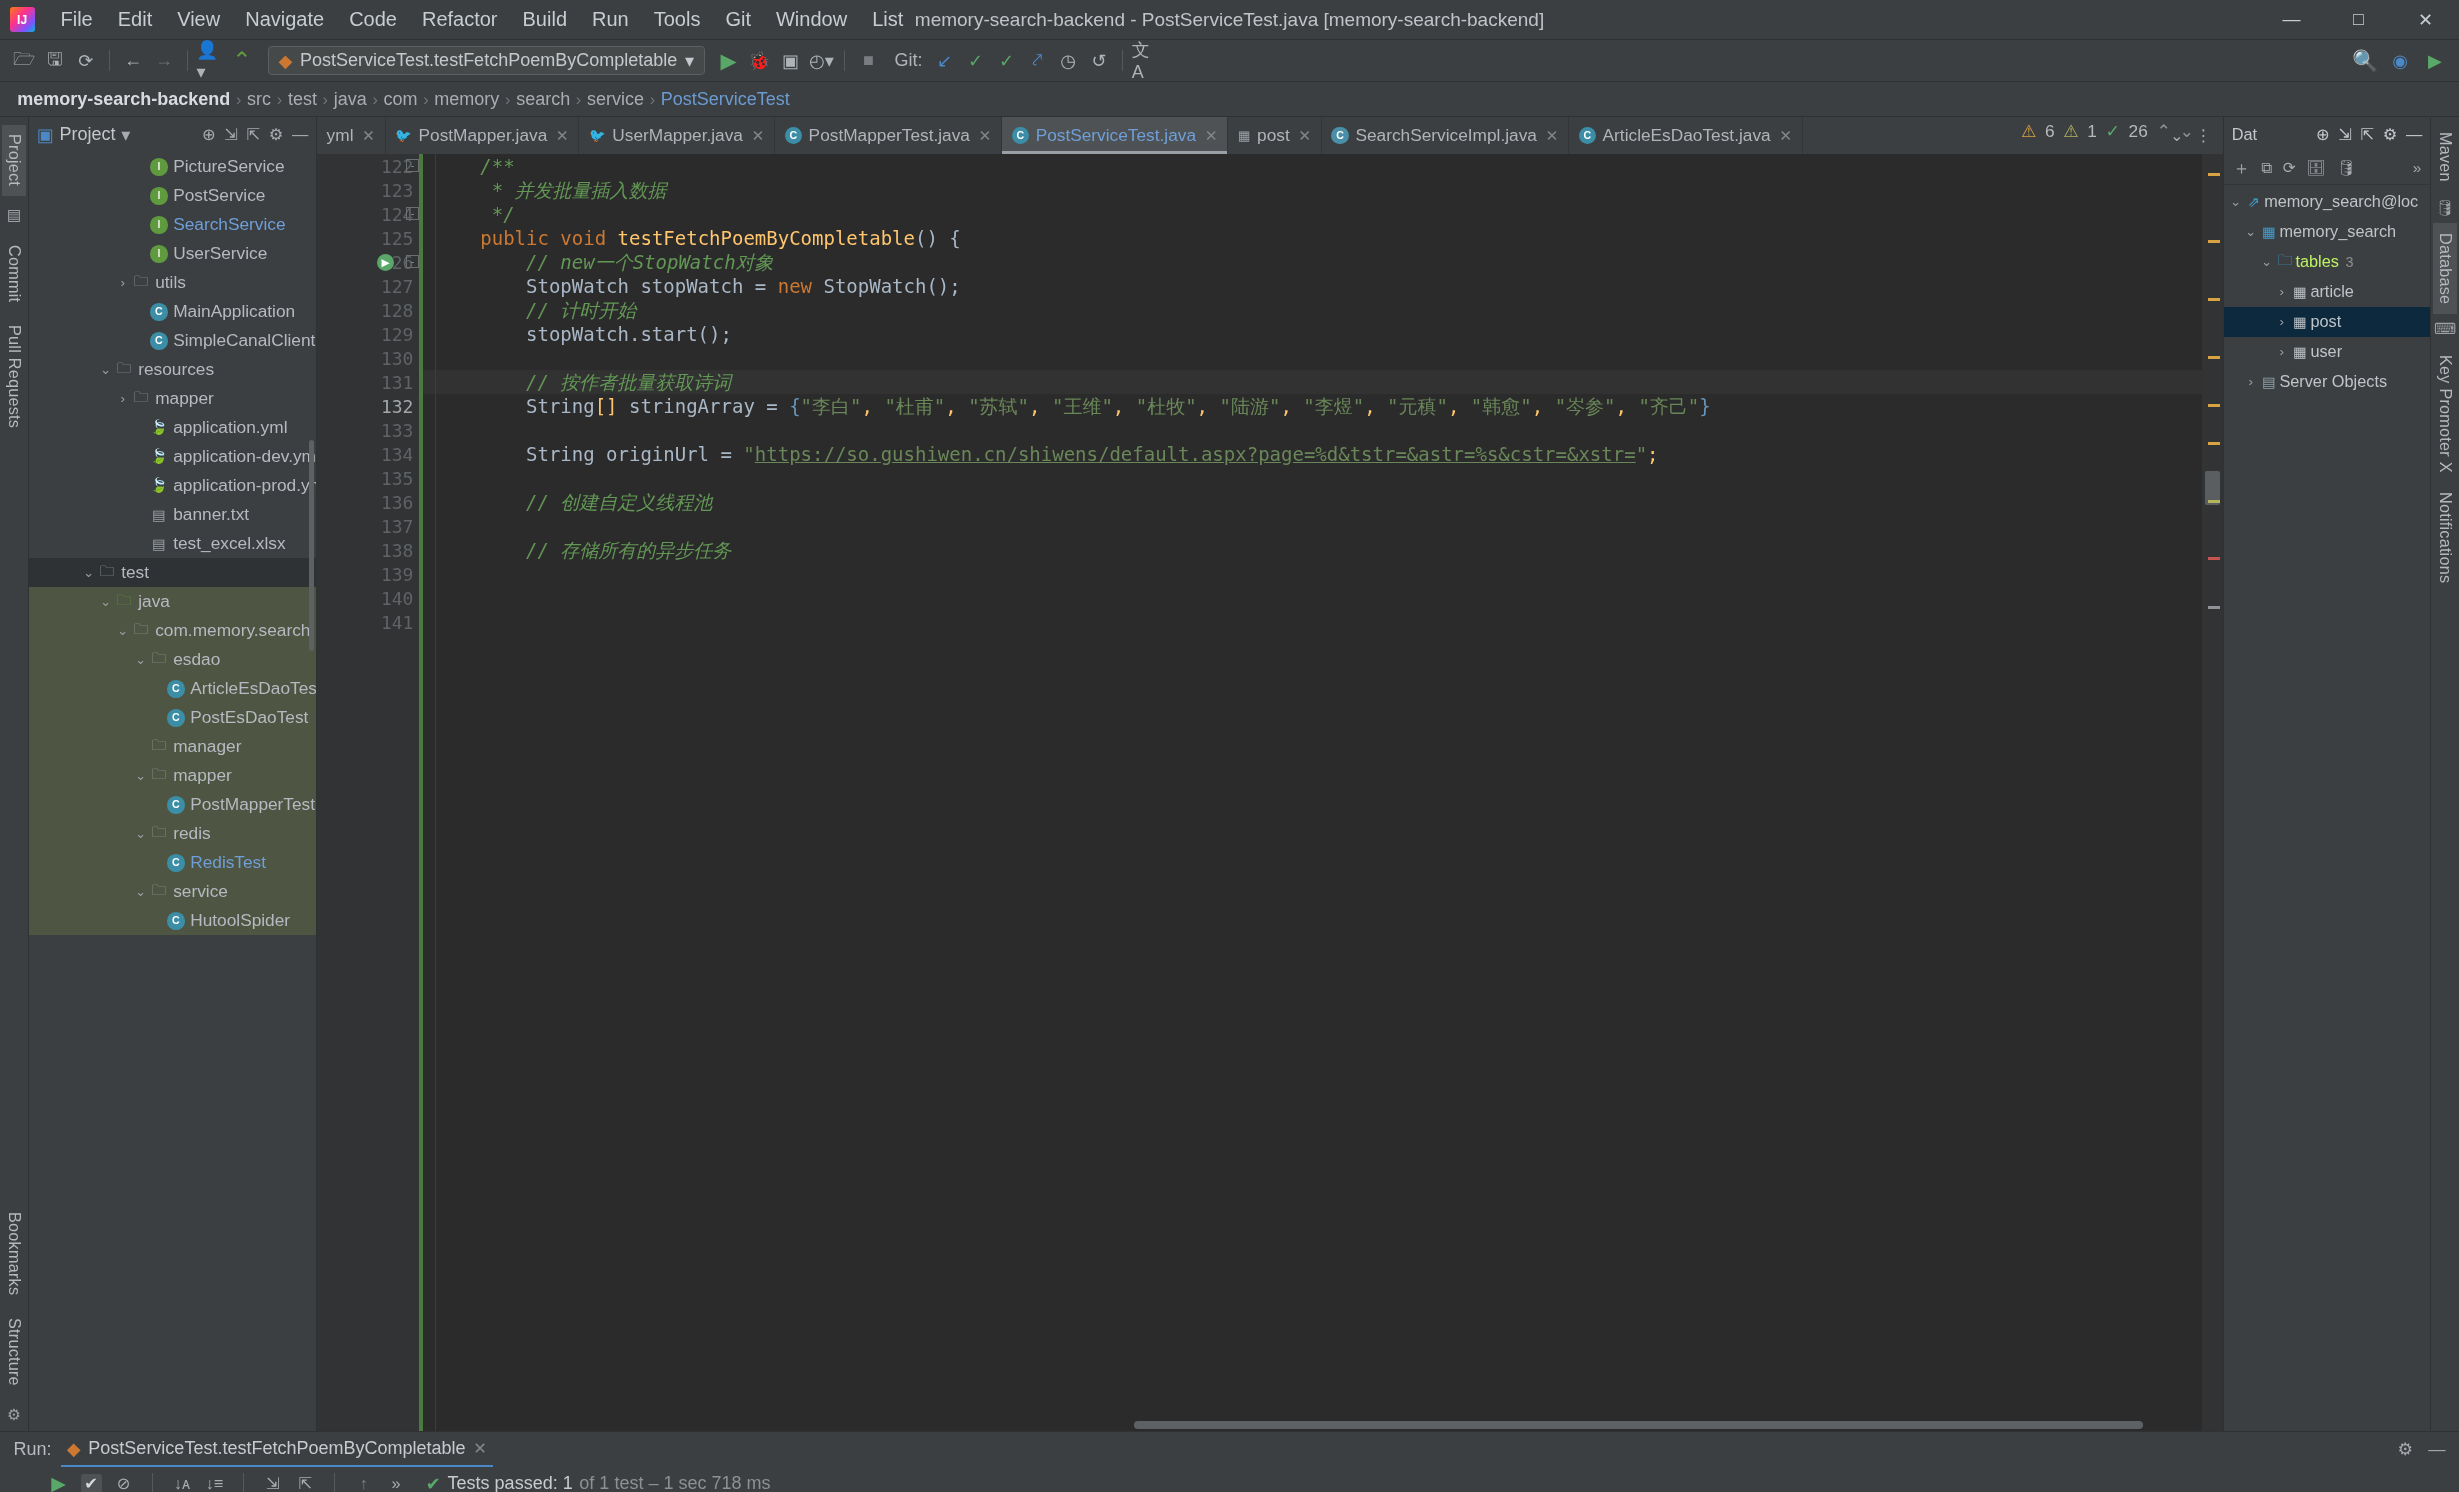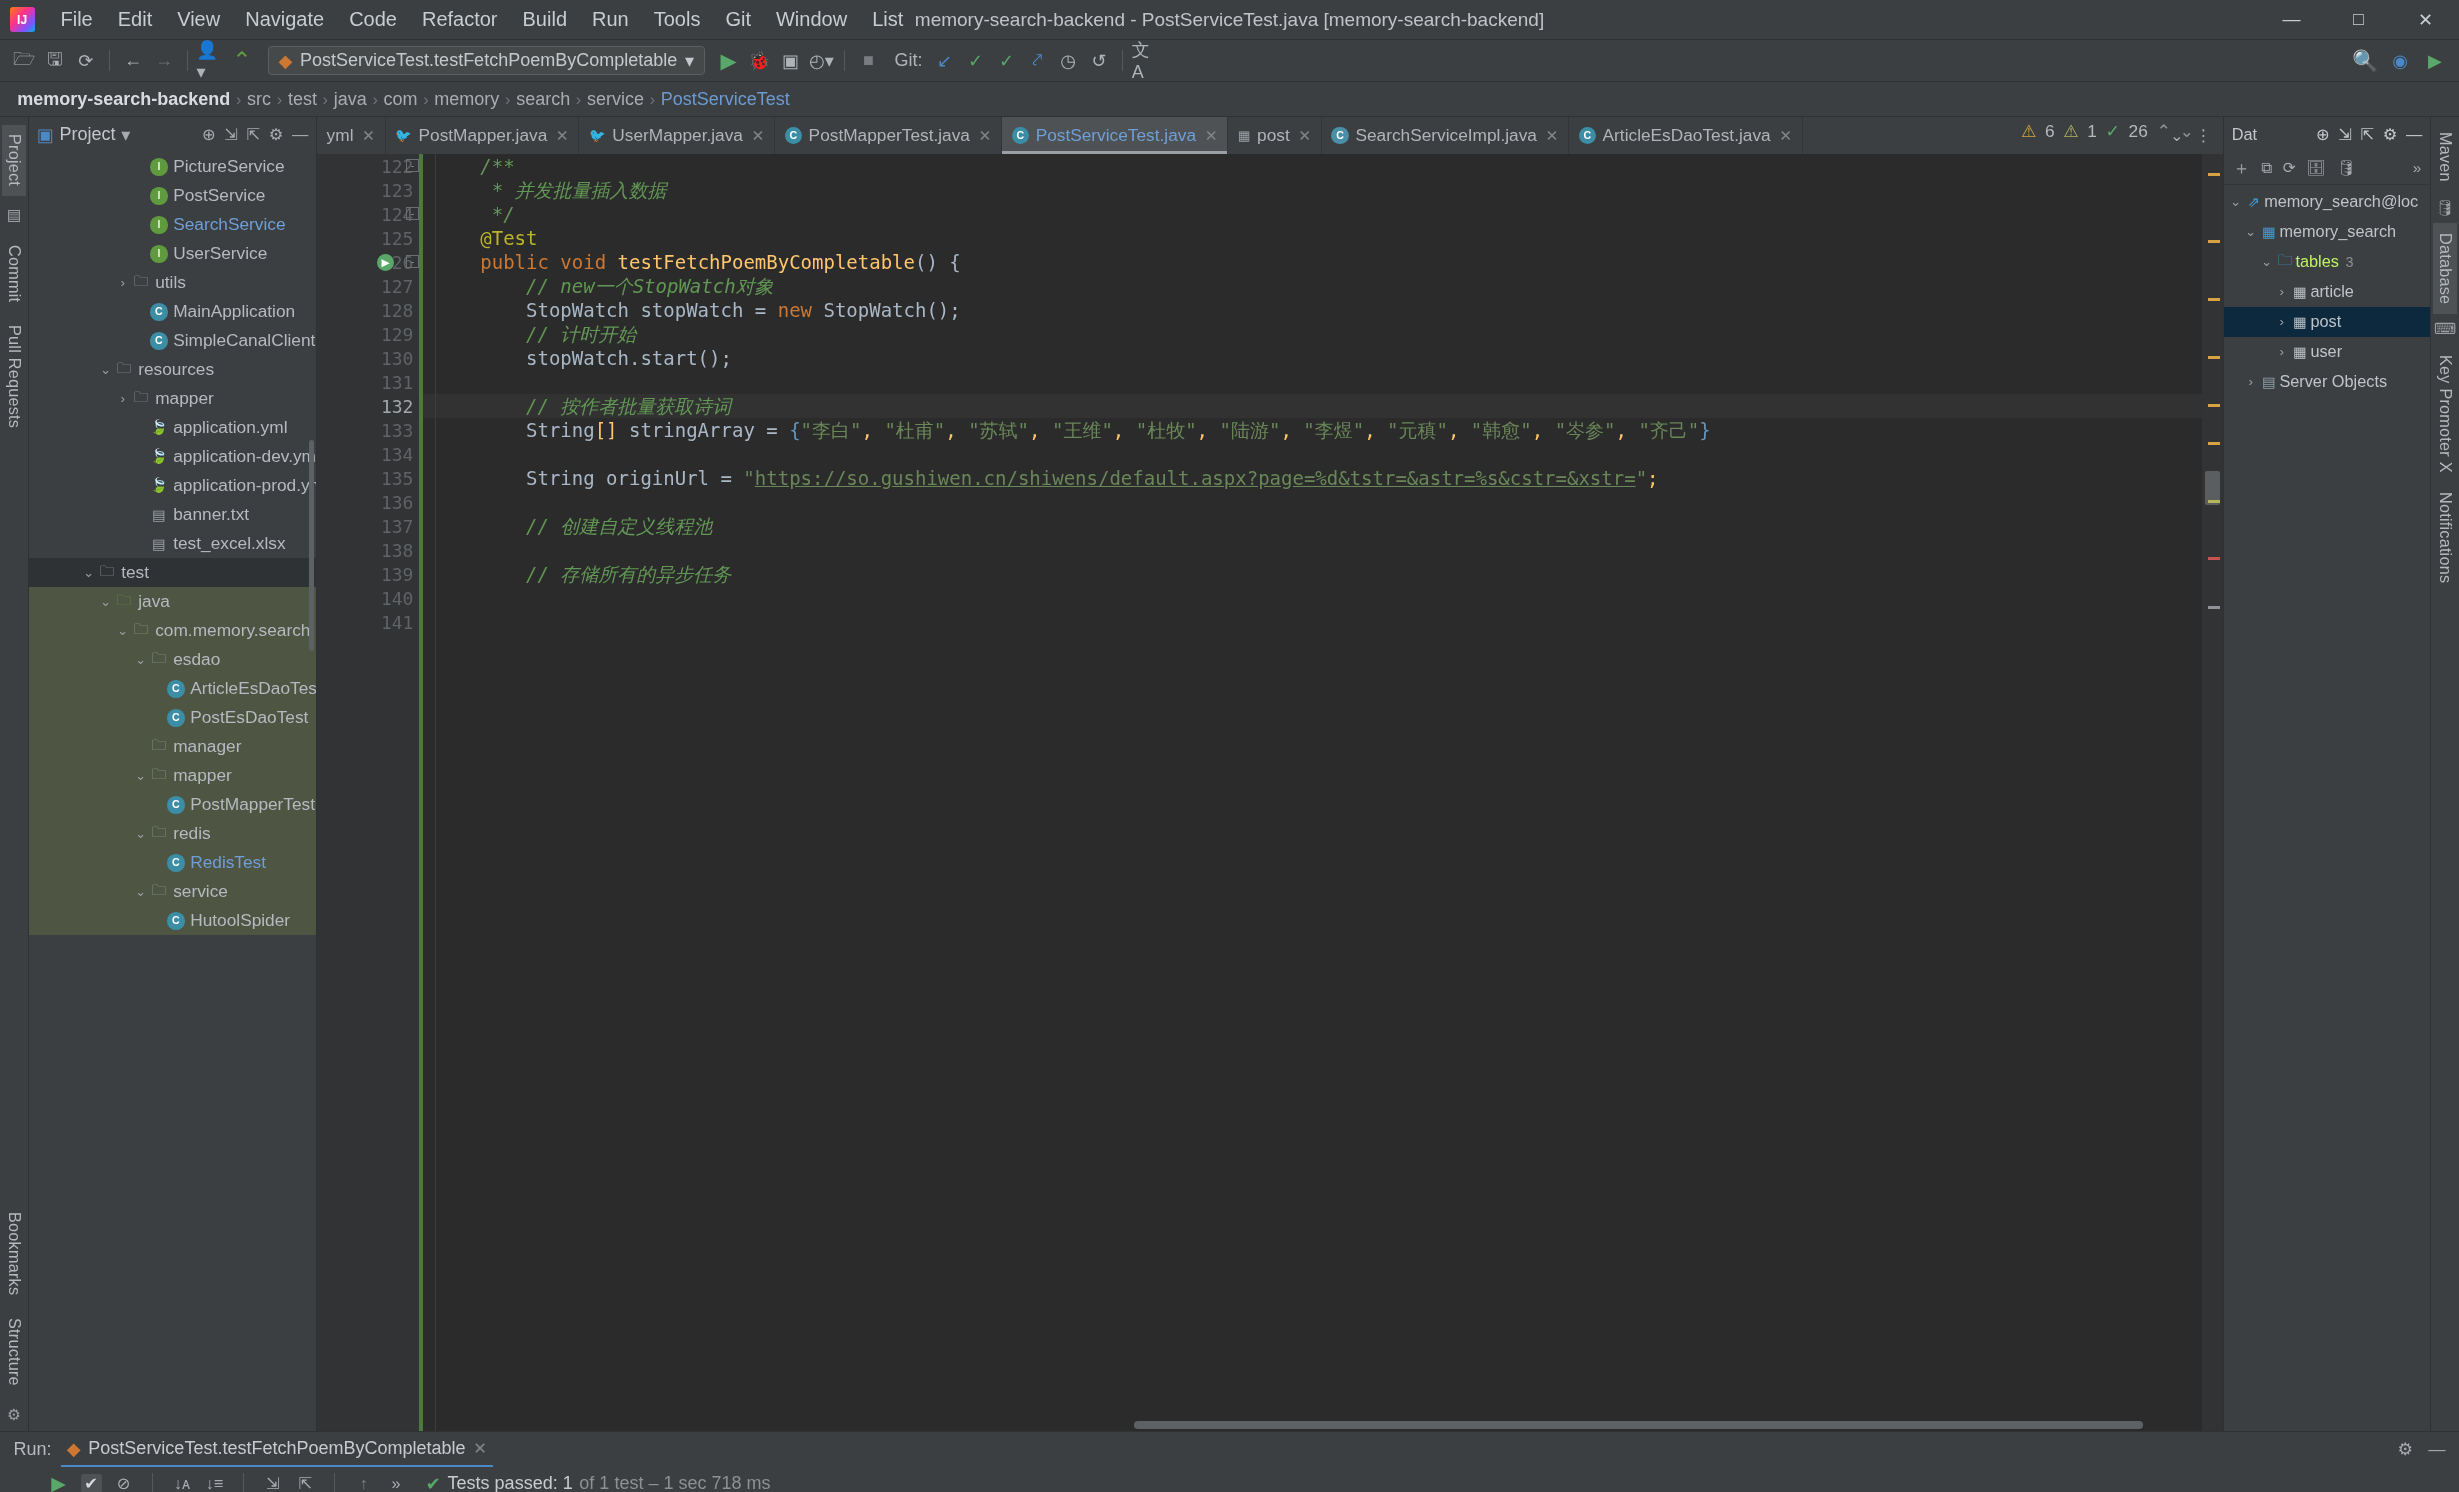--- a/index.html
+++ b/index.html
@@ -515,21 +515,20 @@
             <div style="position: absolute; top: 101px; left: 3.8px; width: 13.4px; height: 13.4px; border: 1px solid rgb(107, 111, 114); color: rgb(143, 147, 151); font-size: 10.6px; line-height: 11.5px; text-align: center;">-</div>
           </div>
           <div style="position: absolute; top: 100px; left: 60px; width: 17.3px; height: 17.3px; border-radius: 50%; background: rgb(89, 168, 105); color: rgb(255, 255, 255); font-size: 10.6px; text-align: center; line-height: 17.3px;">▶</div>
           <div style="position: absolute; right: 0px; top: 0px; width: 3.8px; height: 100%; background: rgb(74, 122, 63);"></div>
         </div>
       <div id="code">
         <div id="code-vline"></div>
         <div class="cline">    <span class="cmt">/**</span></div>
           <div class="cline">     <span class="cmt">* 并发批量插入数据</span></div>
           <div class="cline">     <span class="cmt">*/</span></div>
-          <div class="cline">    <span class="ann">@Test</span></div>
           <div class="cline">    <span class="kw">public</span> <span class="kw">void</span> <span class="mth">testFetchPoemByCompletable</span><span class="id">() {</span></div>
           <div class="cline">        <span class="cmt">// new一个StopWatch对象</span></div>
           <div class="cline">        <span class="id">StopWatch stopWatch = </span><span class="kw">new</span><span class="id"> StopWatch();</span></div>
           <div class="cline">        <span class="cmt">// 计时开始</span></div>
           <div class="cline">        <span class="id">stopWatch.start();</span></div>
           <div class="cline">&nbsp;</div>
           <div class="cline hl">        <span class="cmt">// 按作者批量获取诗词</span></div>
           <div class="cline">        <span class="id">String</span><span class="mth">[]</span><span class="id"> stringArray = </span><span class="num">{</span><span class="str">"李白"</span><span class="mth">,</span><span class="str"> "杜甫"</span><span class="mth">,</span><span class="str"> "苏轼"</span><span class="mth">,</span><span class="str"> "王维"</span><span class="mth">,</span><span class="str"> "杜牧"</span><span class="mth">,</span><span class="str"> "陆游"</span><span class="mth">,</span><span class="str"> "李煜"</span><span class="mth">,</span><span class="str"> "元稹"</span><span class="mth">,</span><span class="str"> "韩愈"</span><span class="mth">,</span><span class="str"> "岑参"</span><span class="mth">,</span><span class="str"> "齐己"</span><span class="num">}</span></div>
           <div class="cline">&nbsp;</div>
           <div class="cline">        <span class="id">String originUrl = </span><span class="str">"</span><span class="lnk">https://so.gushiwen.cn/shiwens/default.aspx?page=%d&amp;tstr=&amp;astr=%s&amp;cstr=&amp;xstr=</span><span class="str">"</span><span class="mth">;</span></div>

